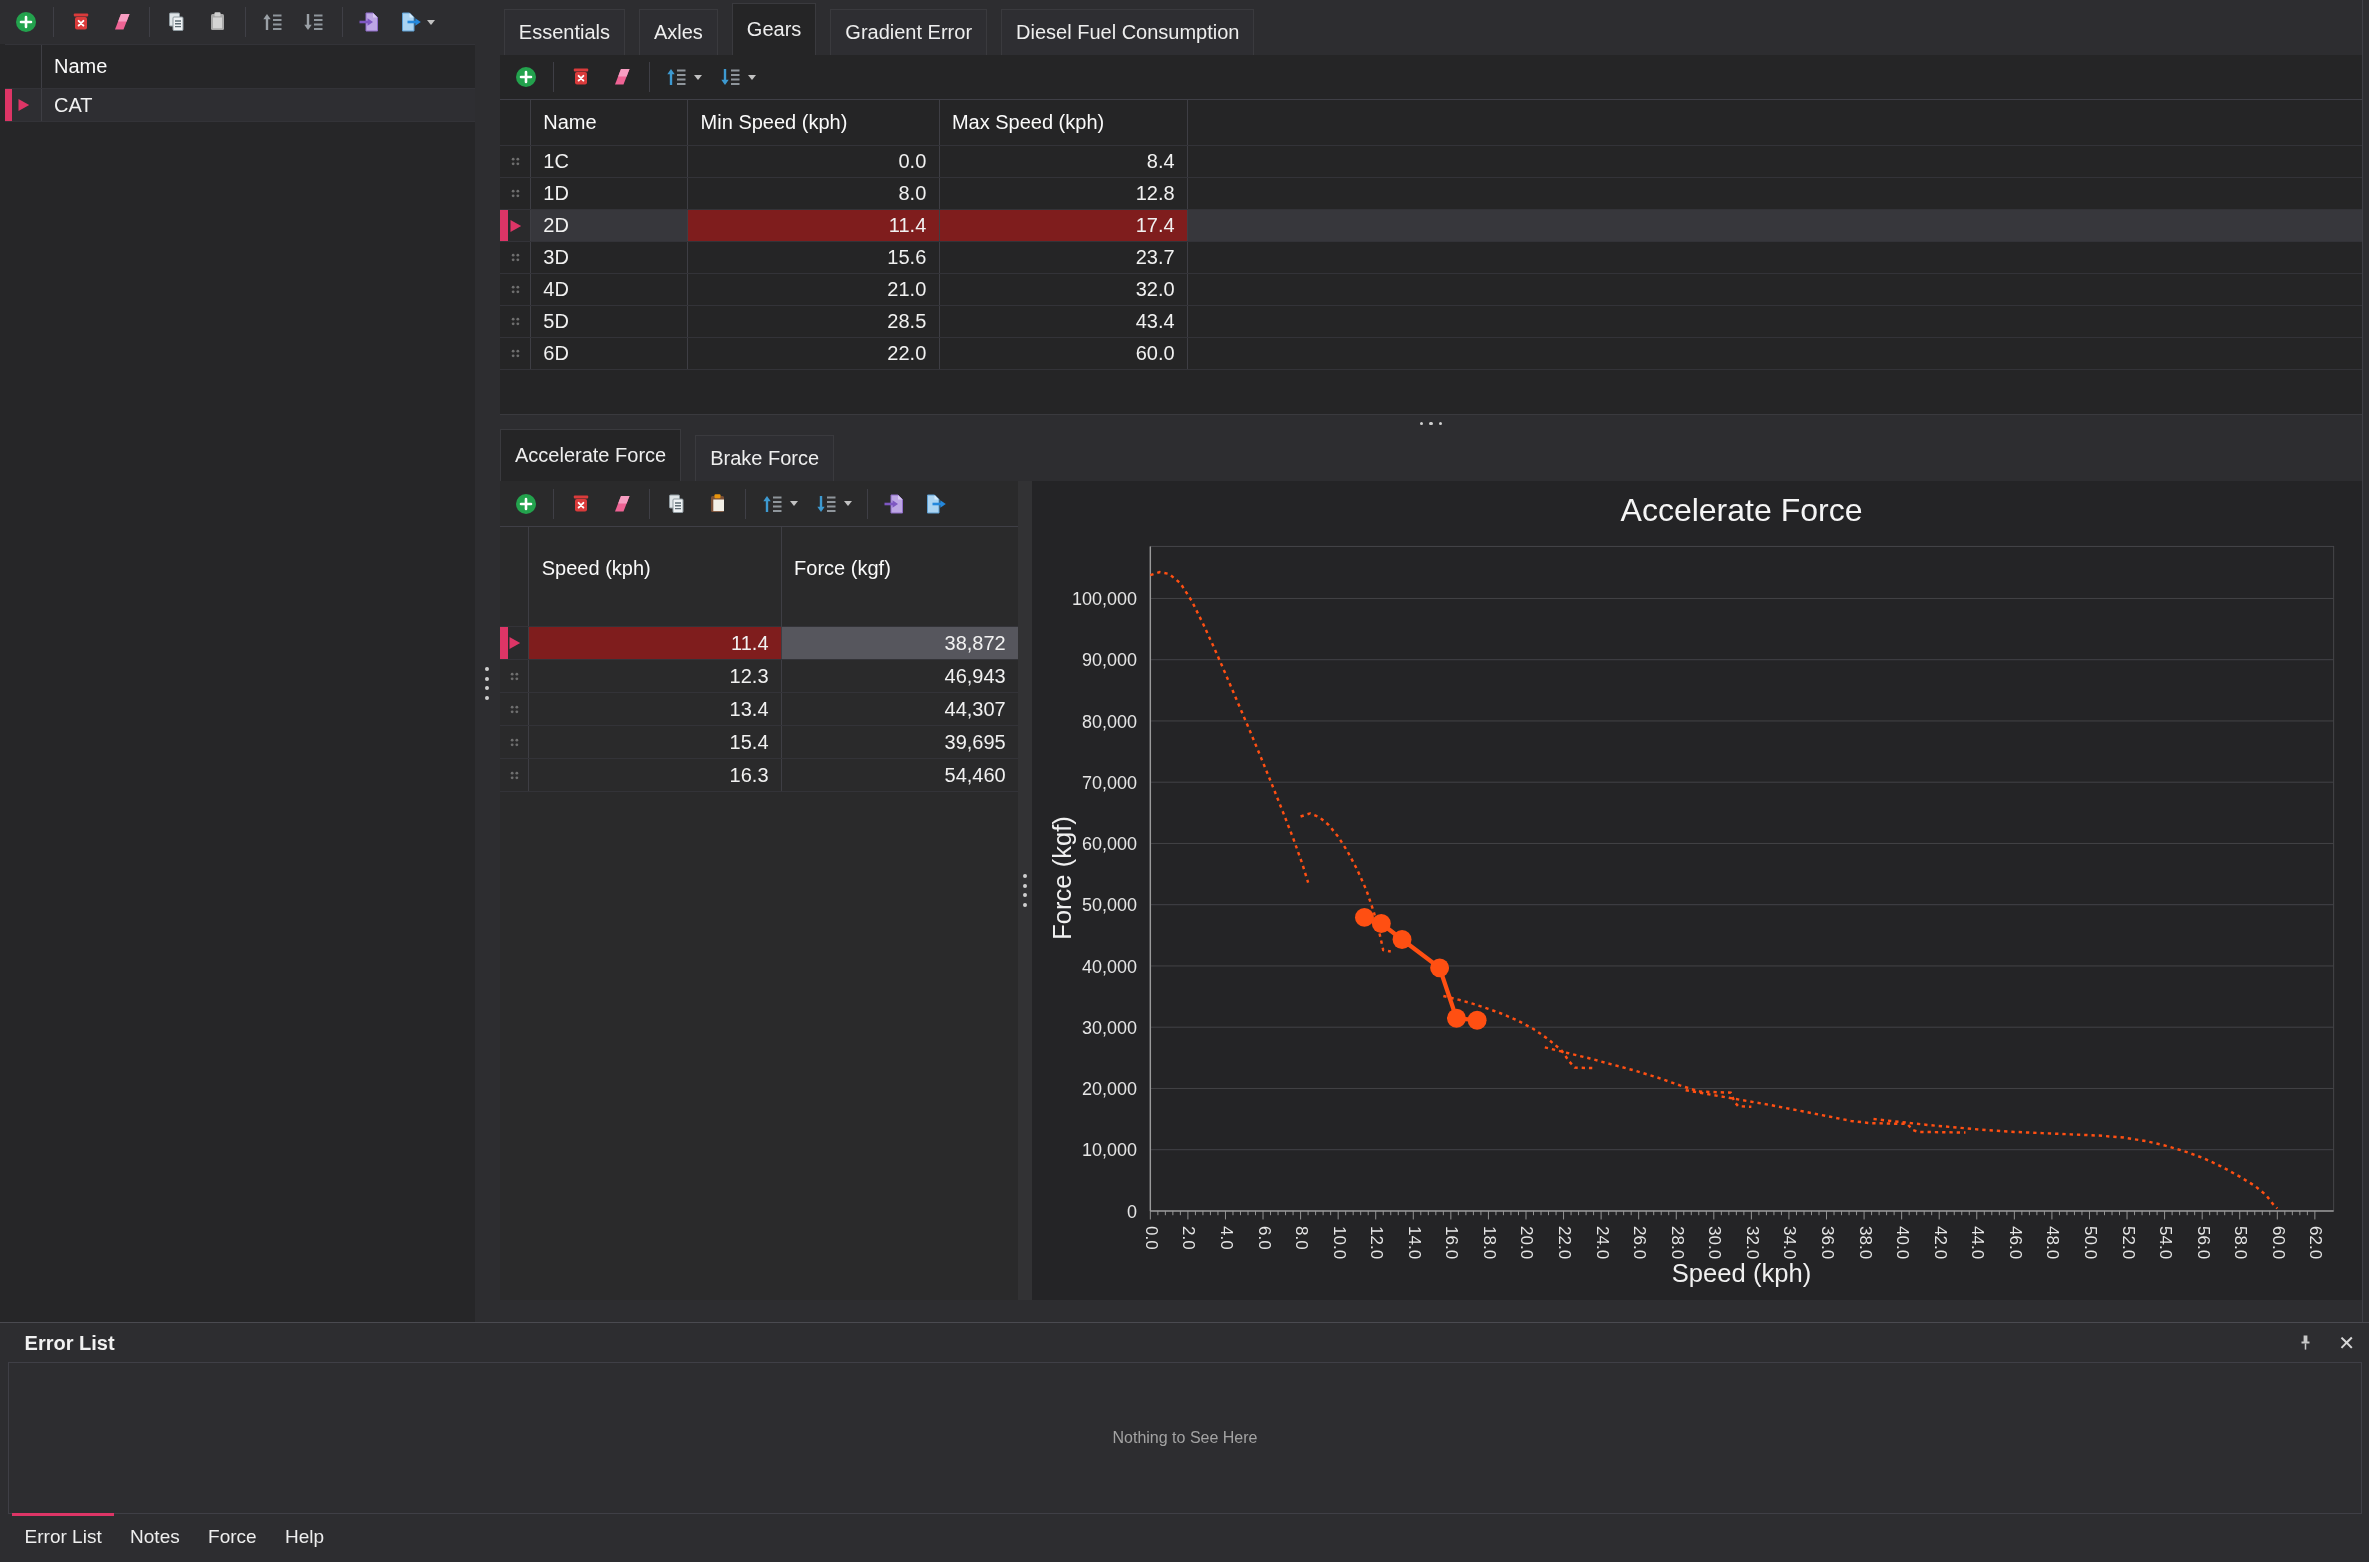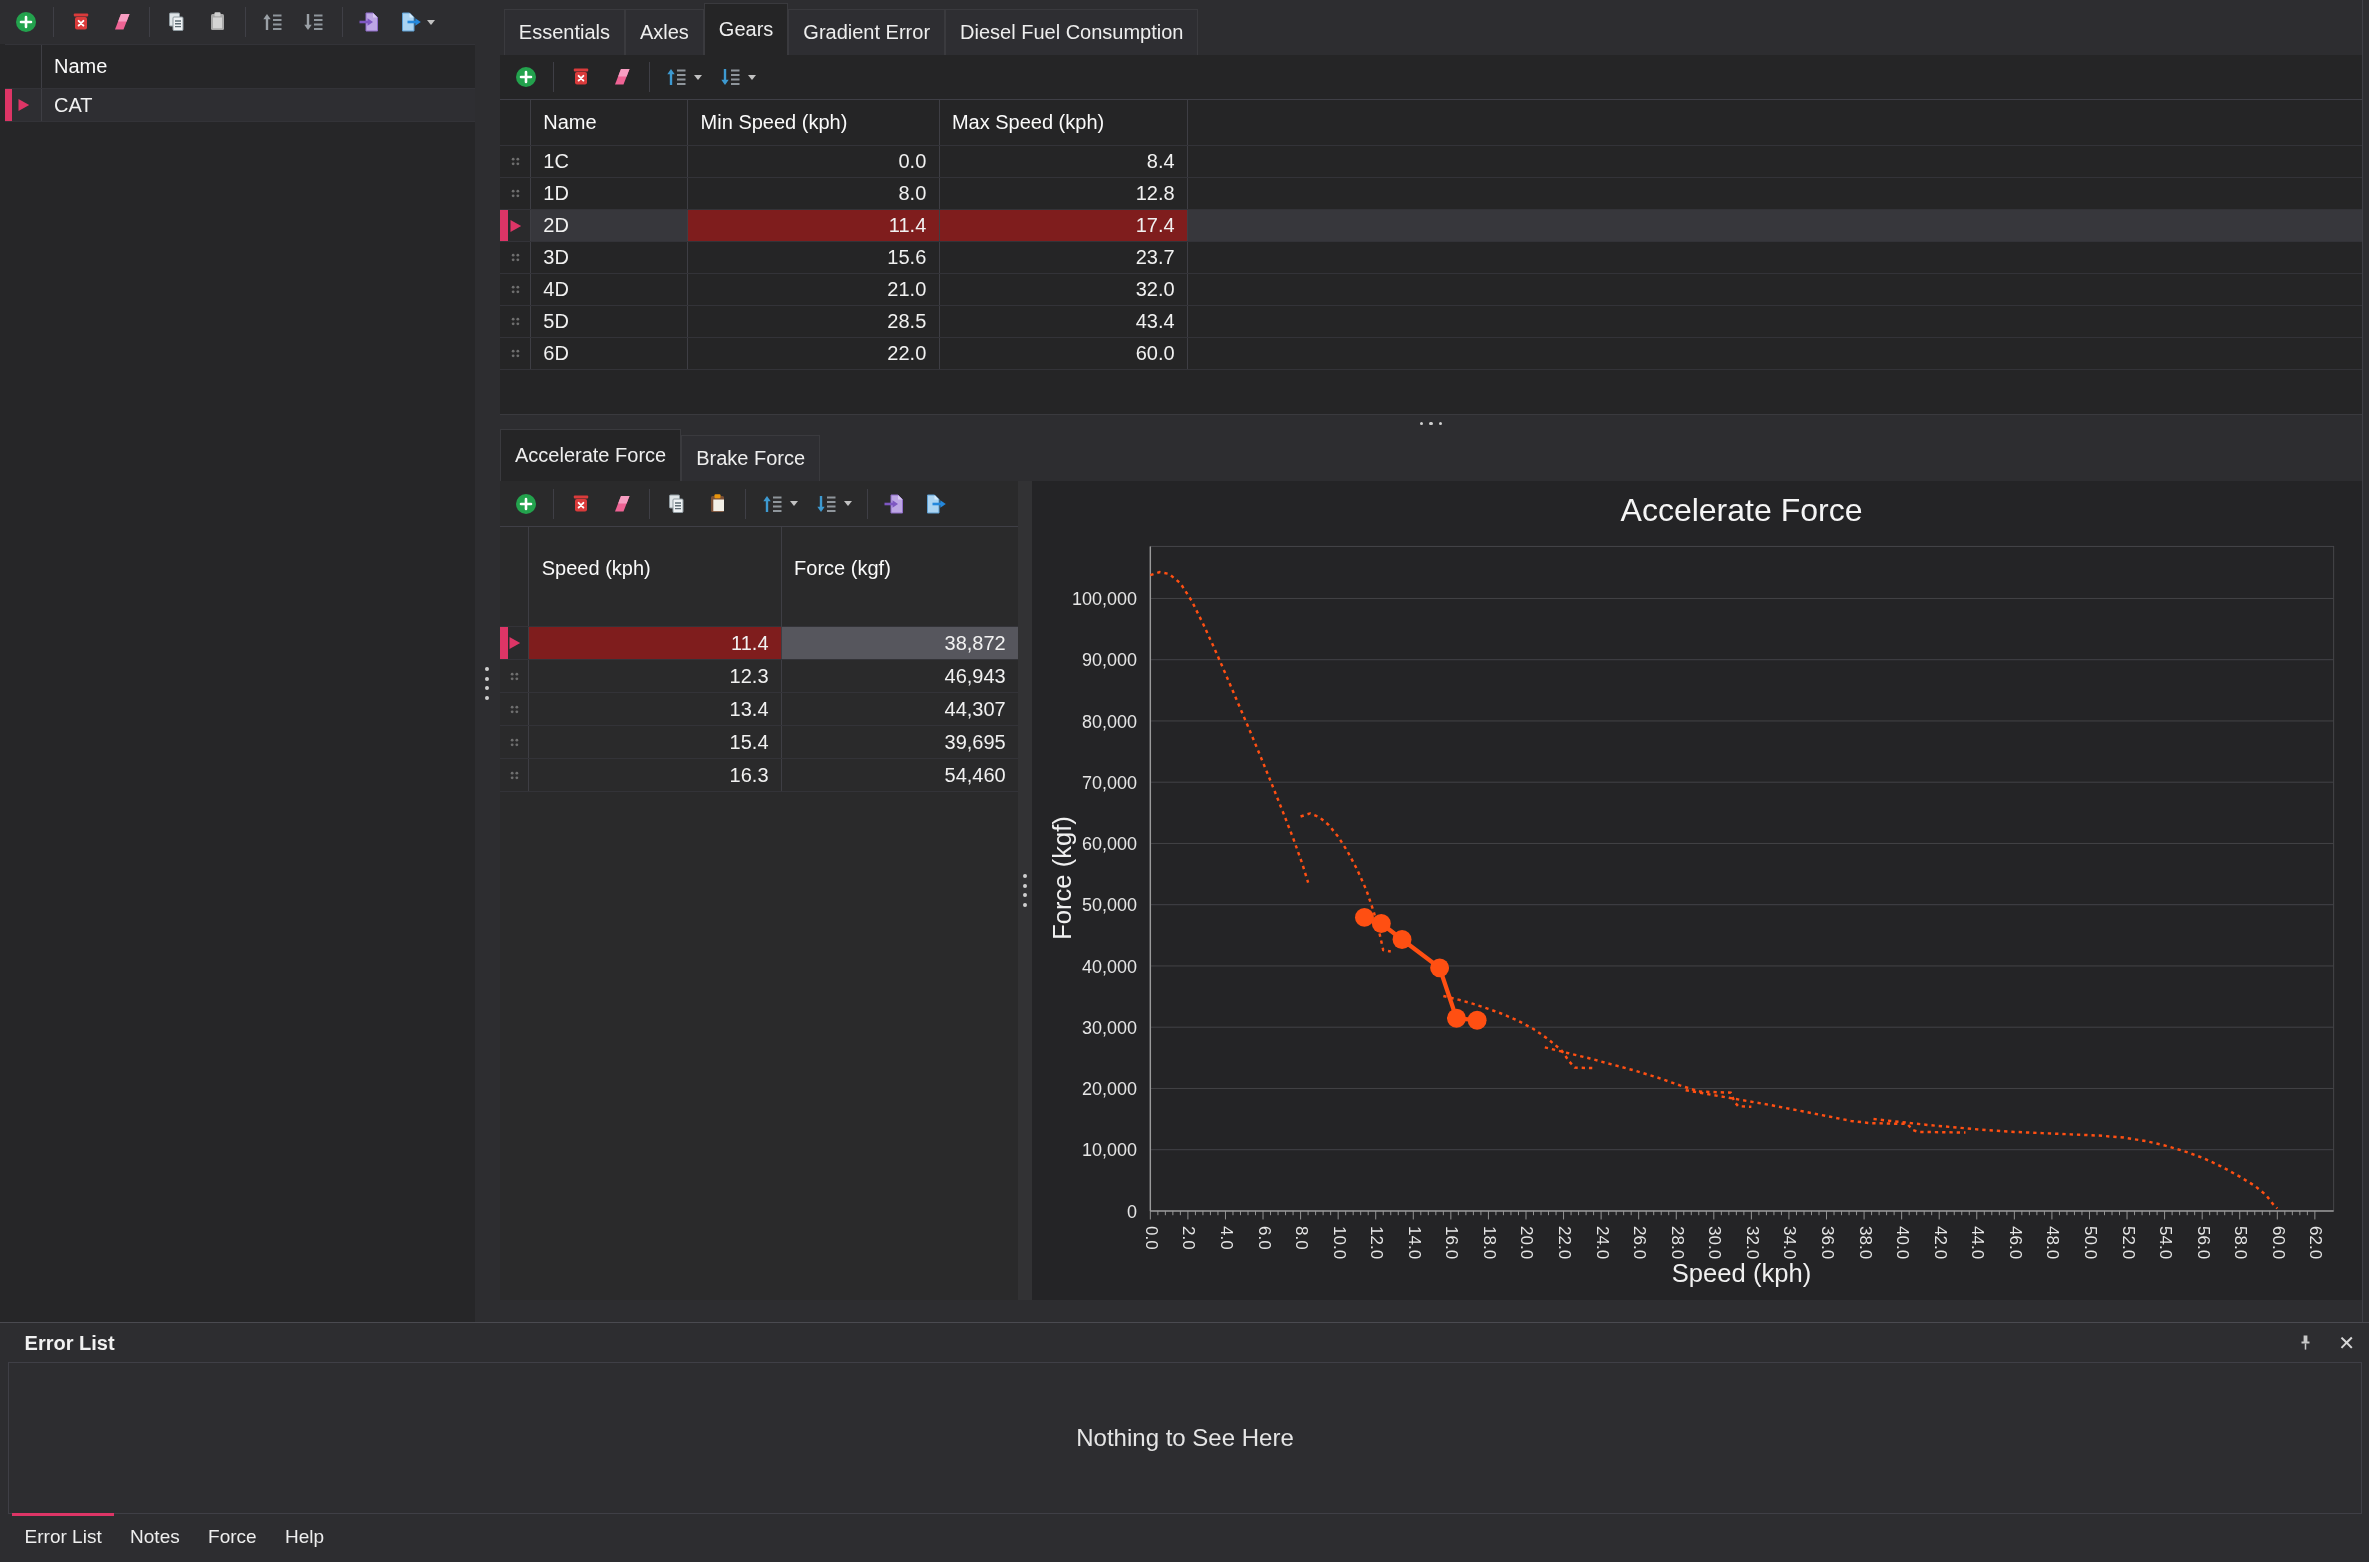--- a/index.html
+++ b/index.html
@@ -7,21 +7,21 @@
        font-family:"Liberation Sans",sans-serif;color:#f1f1f1;font-size:20px;}
   .abs{position:absolute;}
   
   .tb{display:flex;align-items:center;background:#2d2d30;}
   .tbtn{display:flex;align-items:center;background:none;border:none;padding:3.8px 8.5px;cursor:pointer;}
   .tb-sep{width:0.9px;height:30px;background:#3f3f46;margin:0 6.6px;align-self:center;}
   .caret{width:0;height:0;border-left:4.7px solid transparent;border-right:4.7px solid transparent;
          border-top:5.7px solid #c2c2c2;margin-left:4.7px;}
   .icon{display:flex;align-items:center;}
   
-  .tabstrip{display:flex;align-items:flex-end;gap:0;}
+  .tabstrip{display:flex;align-items:flex-end;gap:14px;}
   .tab{height:45px;padding:0 14px;display:flex;align-items:center;background:#2e2e32;
        font-size:20px;color:#eee;cursor:pointer;white-space:nowrap;border:0.9px solid #3a3a3e;border-bottom:none;}
   .tab.active{background:#252526;height:51px;border-color:#3a3a3e;}
   
   .trow{display:flex;border-bottom:0.9px solid #333338;background:transparent;}
   .cell{display:flex;align-items:center;overflow:hidden;white-space:nowrap;border-right:0.9px solid #3e3e44;}
   .cell.num{justify-content:flex-end;padding-right:12.3px;}
   .cell.txt{padding-left:12.3px;}
   .hrow .cell{color:#fafafa;}
   .ch{justify-content:center;position:relative;}
@@ -754,21 +754,21 @@
     <div id="pinclose">
       <span class="icon">
         <svg width="19" height="19" viewBox="0 0 20 20">
             <path d="M8 2.5h4v6.5h2.2v2H5.8v-2H8Z" fill="#c8c8c8"></path>
             <rect x="9.2" y="11" width="1.6" height="6.5" fill="#c8c8c8"></rect>
           </svg>
       </span>
       <span class="x">✕</span>
     </div>
     <div id="error-box">
-      <span style="font-size:24px;color:#e5e5e5;">Nothing to See Here</span>
+      <span style="font-size:16px;color:#a3a3a3;">Nothing to See Here</span>
     </div>
     <div id="etabs">
         <div class="etab active">Error List</div>
         <div class="etab ">Notes</div>
         <div class="etab ">Force</div>
         <div class="etab ">Help</div>
       </div>
   </div>
 </div>
 

